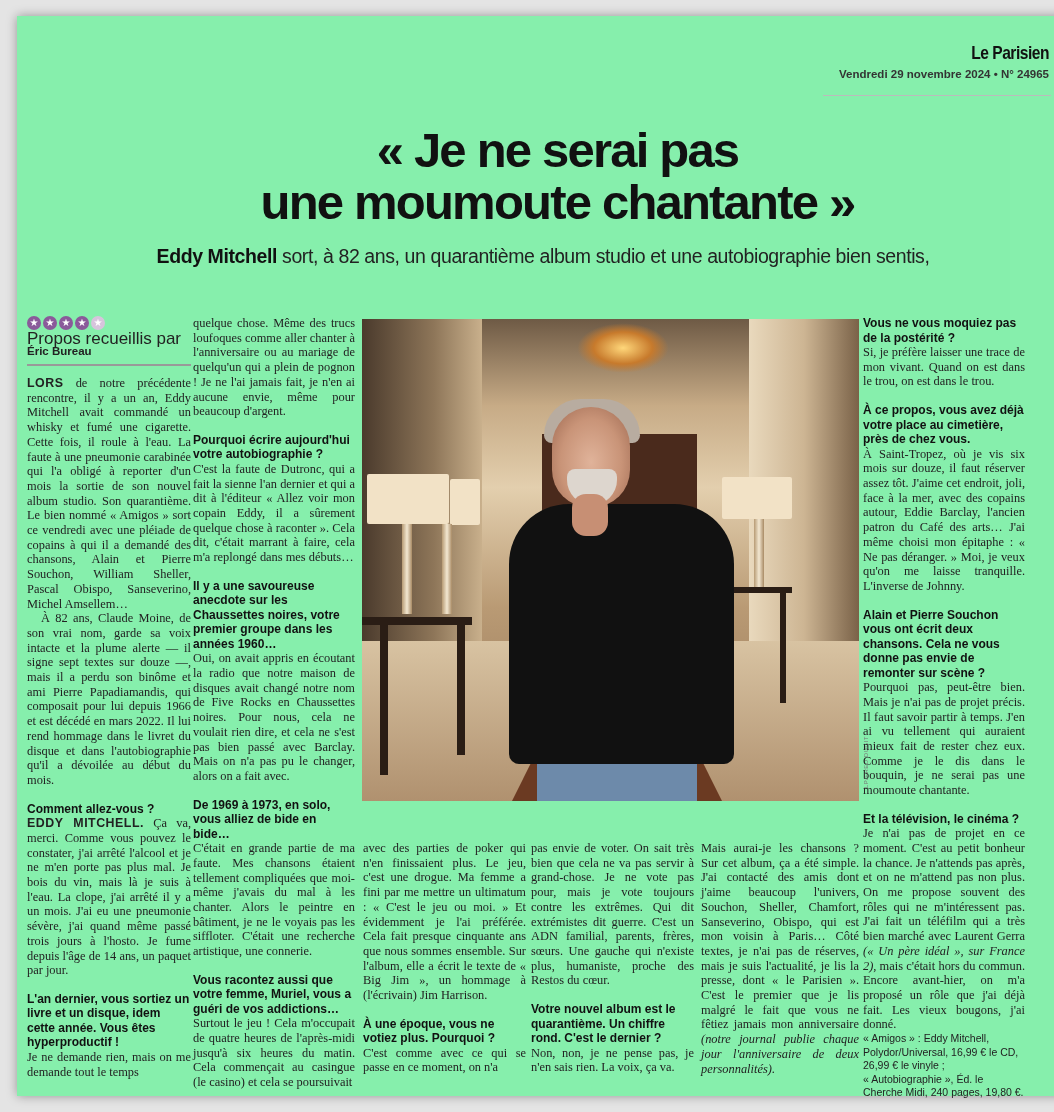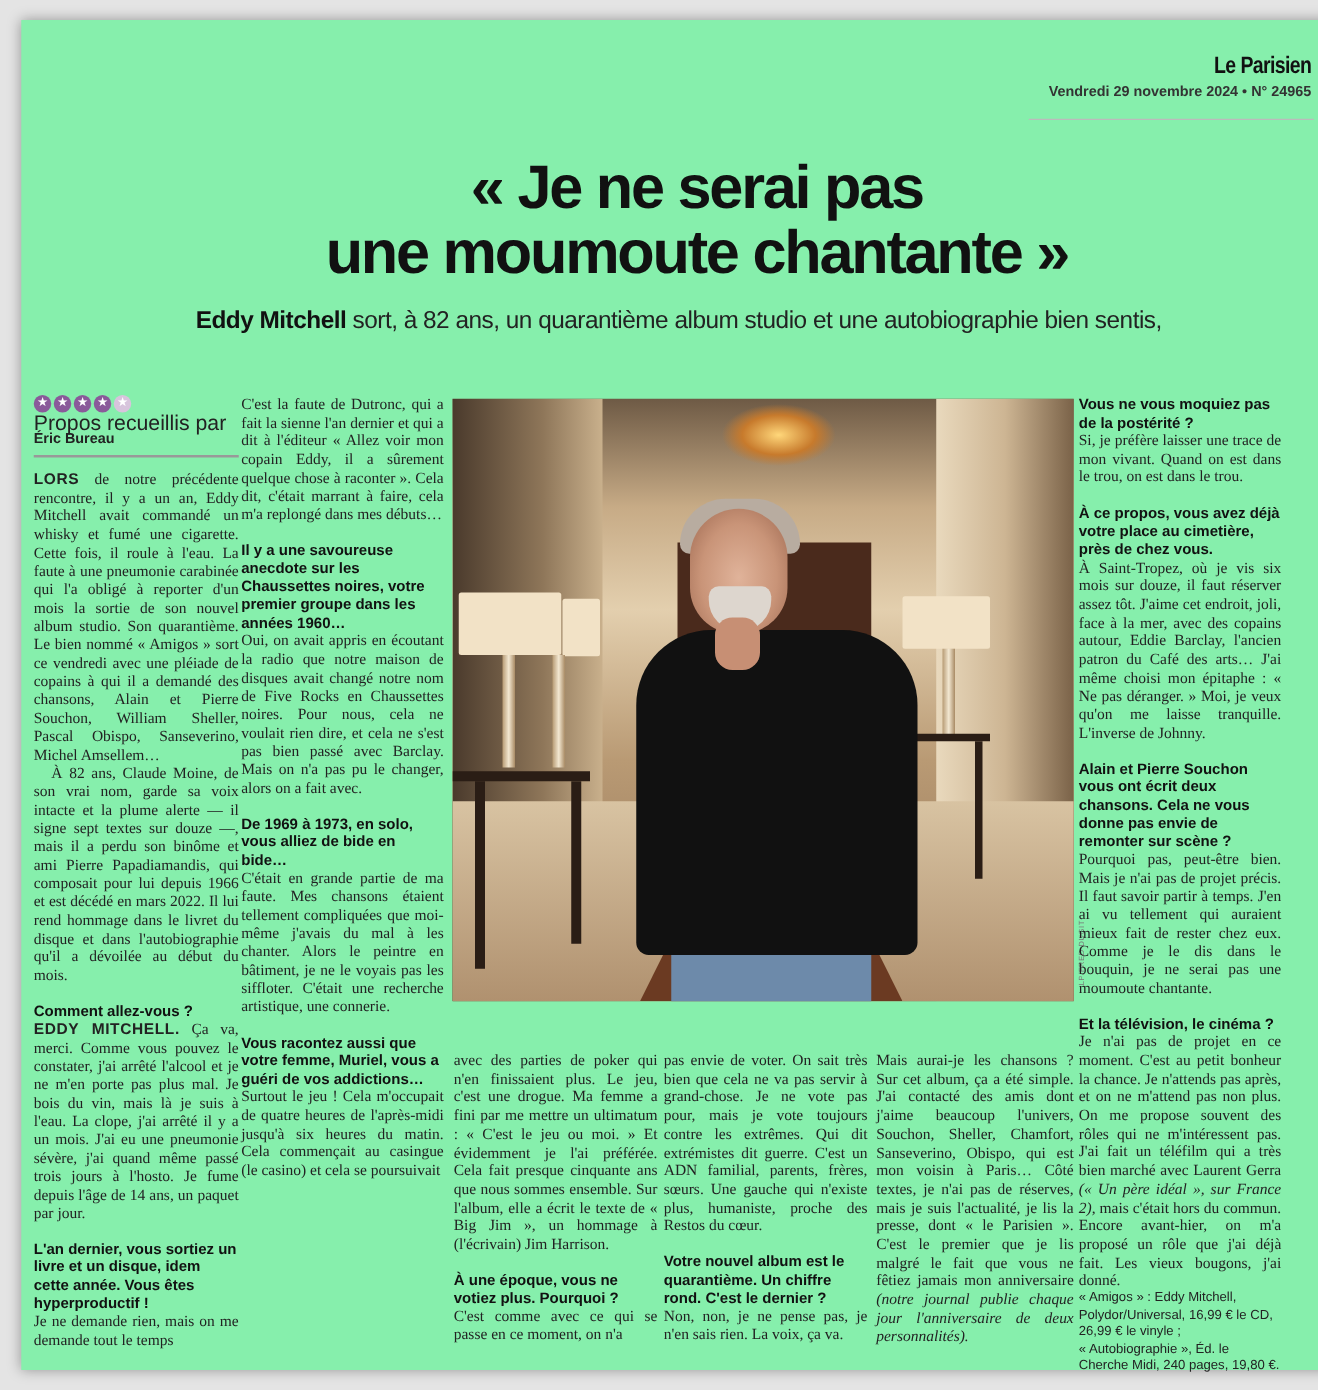--- a/index.html
+++ b/index.html
@@ -129,20 +129,22 @@
     <div class="byline-rule"></div>
     <p><span class="lead">LORS</span><span> de notre précédente rencontre, il y a un an, Eddy Mitchell avait commandé un whisky et fumé une cigarette. Cette fois, il roule à l'eau. La faute à une pneumonie carabinée qui l'a obligé à reporter d'un mois la sortie de son nouvel album studio. Son quarantième. Le bien nommé « Amigos » sort ce vendredi avec une pléiade de copains à qui il a demandé des chansons, Alain et Pierre Souchon, William Sheller, Pascal Obispo, Sanseverino, Michel Amsellem…</span></p>
     <p class="indent">À 82 ans, Claude Moine, de son vrai nom, garde sa voix intacte et la plume alerte — il signe sept textes sur douze —, mais il a perdu son binôme et ami Pierre Papadiamandis, qui composait pour lui depuis 1966 et est décédé en mars 2022. Il lui rend hommage dans le livret du disque et dans l'autobiographie qu'il a dévoilée au début du mois.</p>
     <div class="q">Comment allez-vous ?</div>
     <p><span class="lead">EDDY MITCHELL.</span><span> Ça va, merci. Comme vous pouvez le constater, j'ai arrêté l'alcool et je ne m'en porte pas plus mal. Je bois du vin, mais là je suis à l'eau. La clope, j'ai arrêté il y a un mois. J'ai eu une pneumonie sévère, j'ai quand même passé trois jours à l'hosto. Je fume depuis l'âge de 14 ans, un paquet par jour.</span></p>
     <div class="q">L'an dernier, vous sortiez un livre et un disque, idem cette année. Vous êtes hyperproductif !</div>
     <p>Je ne demande rien, mais on me demande tout le temps</p>
   </div>
 
   <div class="col" style="left:176px; width:162px;">
+    <p>quelque chose. Même des trucs loufoques comme aller chanter à l'anniversaire ou au mariage de quelqu'un qui a plein de pognon ! Je ne l'ai jamais fait, je n'en ai aucune envie, même pour beaucoup d'argent.</p>
+    <div class="q">Pourquoi écrire aujourd'hui votre autobiographie ?</div>
     <p>C'est la faute de Dutronc, qui a fait la sienne l'an dernier et qui a dit à l'éditeur « Allez voir mon copain Eddy, il a sûrement quelque chose à raconter ». Cela dit, c'était marrant à faire, cela m'a replongé dans mes débuts…</p>
     <div class="q">Il y a une savoureuse anecdote sur les Chaussettes noires, votre premier groupe dans les années 1960…</div>
     <p>Oui, on avait appris en écoutant la radio que notre maison de disques avait changé notre nom de Five Rocks en Chaussettes noires. Pour nous, cela ne voulait rien dire, et cela ne s'est pas bien passé avec Barclay. Mais on n'a pas pu le changer, alors on a fait avec.</p>
     <div class="q">De 1969 à 1973, en solo, vous alliez de bide en bide…</div>
     <p>C'était en grande partie de ma faute. Mes chansons étaient tellement compliquées que moi-même j'avais du mal à les chanter. Alors le peintre en bâtiment, je ne le voyais pas les siffloter. C'était une recherche artistique, une connerie.</p>
     <div class="q">Vous racontez aussi que votre femme, Muriel, vous a guéri de vos addictions…</div>
     <p>Surtout le jeu ! Cela m'occupait de quatre heures de l'après-midi jusqu'à six heures du matin. Cela commençait au casingue (le casino) et cela se poursuivait</p>
   </div>
 
   <div class="photo">

